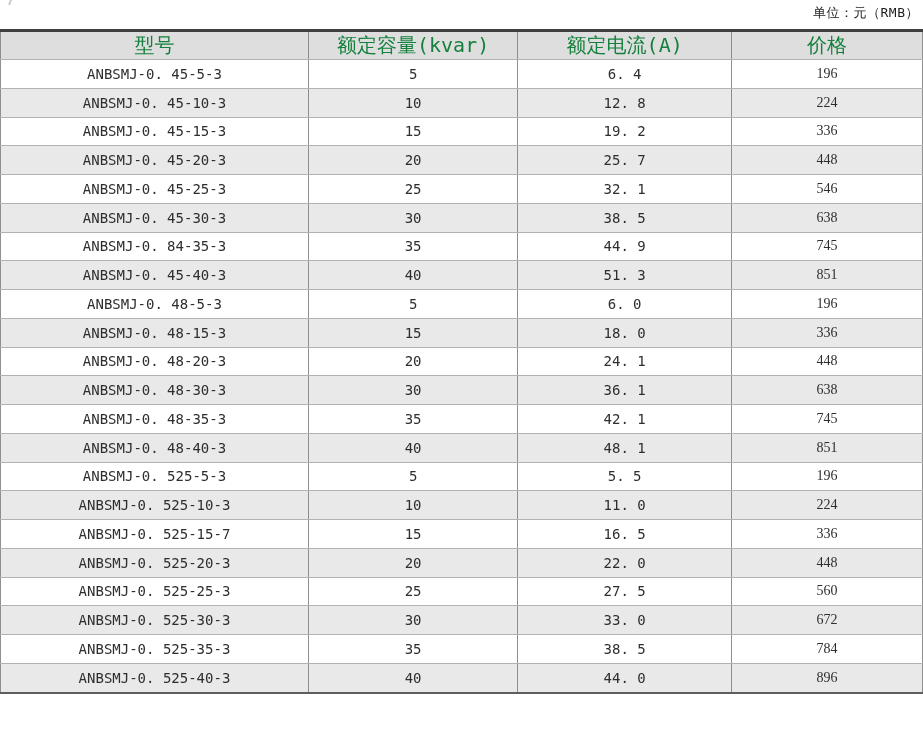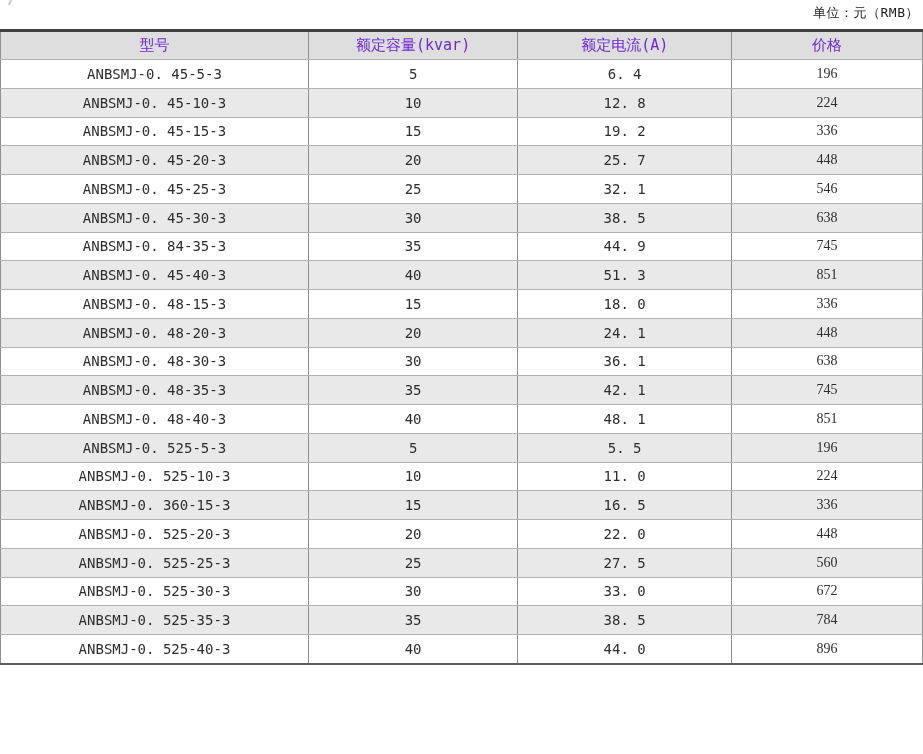--- a/index.html
+++ b/index.html
@@ -60,22 +60,22 @@
     height: 27.75px;
     font-size: 14px;
     white-space: nowrap;
     overflow: hidden;
   }
   .price-table th:last-child,
   .price-table td:last-child { border-right: none; font-family: Liberation Serif, serif; }
   .price-table thead th {
     background: var(--header-bg, #dedede);
     font-weight: normal;
-    font-size: 15px;
-    color: #6d28d9;
+    font-size: 20px;
+    color: #15803d;
     height: 27px;
   }
   .price-table tbody tr:nth-child(even) td {
     background: var(--stripe-bg, #e9e9e9);
   }
   .price-table tbody tr:nth-child(odd) td {
     background: #ffffff;
   }
 </style>
 </head>
@@ -143,20 +143,26 @@
         <td>44. 9</td>
         <td>745</td>
       </tr>
       <tr>
         <td>ANBSMJ-0. 45-40-3</td>
         <td>40</td>
         <td>51. 3</td>
         <td>851</td>
       </tr>
       <tr>
+        <td>ANBSMJ-0. 48-5-3</td>
+        <td>5</td>
+        <td>6. 0</td>
+        <td>196</td>
+      </tr>
+      <tr>
         <td>ANBSMJ-0. 48-15-3</td>
         <td>15</td>
         <td>18. 0</td>
         <td>336</td>
       </tr>
       <tr>
         <td>ANBSMJ-0. 48-20-3</td>
         <td>20</td>
         <td>24. 1</td>
         <td>448</td>
@@ -185,21 +191,21 @@
         <td>5. 5</td>
         <td>196</td>
       </tr>
       <tr>
         <td>ANBSMJ-0. 525-10-3</td>
         <td>10</td>
         <td>11. 0</td>
         <td>224</td>
       </tr>
       <tr>
-        <td>ANBSMJ-0. 360-15-3</td>
+        <td>ANBSMJ-0. 525-15-7</td>
         <td>15</td>
         <td>16. 5</td>
         <td>336</td>
       </tr>
       <tr>
         <td>ANBSMJ-0. 525-20-3</td>
         <td>20</td>
         <td>22. 0</td>
         <td>448</td>
       </tr>

